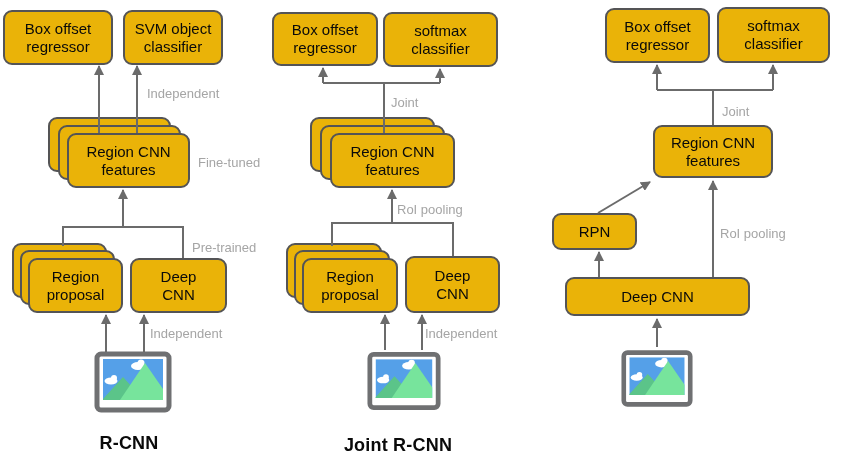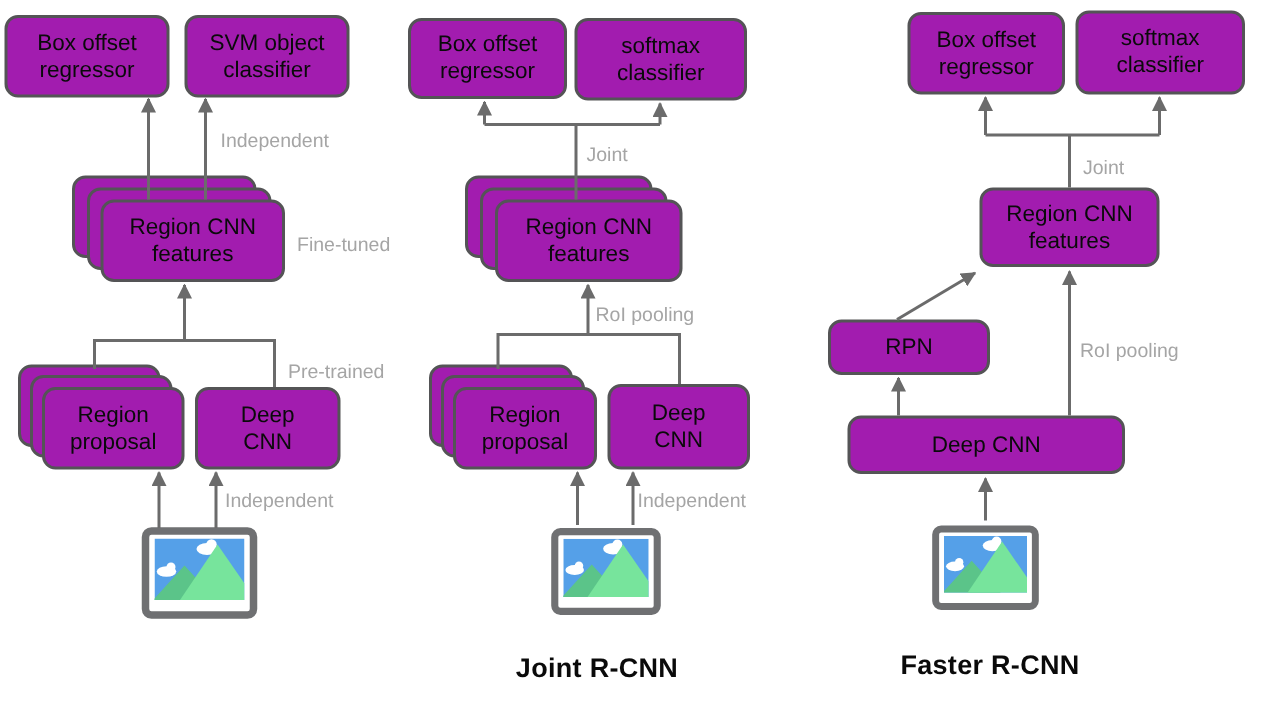--- a/index.html
+++ b/index.html
@@ -3,21 +3,21 @@
 <meta charset="utf-8">
 <style>
   html,body { margin:0; padding:0; background:#ffffff; }
   .canvas {
     position:relative; width:844px; height:474px; overflow:hidden;
     font-family:"Liberation Sans", sans-serif; background:#ffffff;
   }
   .bx {
     position:absolute; box-sizing:border-box;
     border:2px solid var(--c-box-border,#545456); border-radius:9px;
-    background:#a21caf; display:flex; align-items:center; justify-content:center;
+    background:#eab308; display:flex; align-items:center; justify-content:center;
     text-align:center; z-index:1;
   }
   .bx span {
     white-space:pre-line; font-size:15px; line-height:18px;
     color:var(--c-label,#0a0a0a);
   }
   .layer { z-index:0; }
   .overlay { position:absolute; left:0; top:0; z-index:2; pointer-events:none; }
   .connector line, .connector path {
     stroke:var(--c-connector,#6b6b6b); stroke-width:2; fill:none;
@@ -40,21 +40,21 @@
 </style>
 </head>
 <body>
 
 <div class="canvas">
 
   <div class="bx" style="left:3px;top:10px;width:110px;height:55px">
       <span>Box offset
 regressor</span>
     </div>
-  <div class="bx" style="left:123px;top:10px;width:110px;height:55px">
+  <div class="bx" style="left:123px;top:10px;width:100px;height:55px">
       <span>SVM object
 classifier</span>
     </div>
 
   <div class="bx layer" style="left:48px;top:117px;width:123px;height:55px"></div>
   <div class="bx layer" style="left:58px;top:125px;width:123px;height:55px"></div>
   <div class="bx" style="left:67px;top:133px;width:123px;height:55px">
       <span>Region CNN
 features</span>
     </div>
@@ -84,20 +84,21 @@
       <rect x="9" y="8" width="60" height="41" class="sky"></rect>
       <ellipse cx="17" cy="30" rx="6.5" ry="3.5" class="cloud"></ellipse>
         <circle cx="20" cy="27" r="3" class="cloud"></circle>
       <ellipse cx="44" cy="15" rx="7" ry="4" class="cloud"></ellipse>
         <circle cx="47" cy="12" r="3.5" class="cloud"></circle>
       <polygon points="8,49 29,26 50,49" class="m-left"></polygon>
       <polygon points="26,49 51,12 69,38 69,49" class="m-right"></polygon>
     </g>
   </svg>
 
+  <div class="col-label" style="left:59px;top:433px;width:140px">R-CNN</div>
 
   <div class="bx" style="left:272px;top:12px;width:106px;height:54px">
       <span>Box offset
 regressor</span>
     </div>
   <div class="bx" style="left:383px;top:12px;width:115px;height:55px">
       <span>softmax
 classifier</span>
     </div>
 
@@ -147,21 +148,21 @@
     </div>
   <div class="bx" style="left:717px;top:7px;width:113px;height:56px">
       <span>softmax
 classifier</span>
     </div>
 
   <div class="bx" style="left:653px;top:125px;width:120px;height:53px">
       <span>Region CNN
 features</span>
     </div>
-  <div class="bx" style="left:552px;top:213px;width:108px;height:37px">
+  <div class="bx" style="left:552px;top:213px;width:85px;height:37px">
       <span>RPN</span>
     </div>
   <div class="bx" style="left:565px;top:277px;width:185px;height:39px">
       <span>Deep CNN</span>
     </div>
 
   <div class="ann" style="left:722px;top:104px">Joint</div>
   <div class="ann" style="left:720px;top:226px">RoI pooling</div>
 
   <svg class="pic" style="left:621px;top:347px" width="72" height="63" viewBox="0 0 78 62">
@@ -173,21 +174,20 @@
       <rect x="9" y="8" width="60" height="41" class="sky"></rect>
       <ellipse cx="17" cy="30" rx="6.5" ry="3.5" class="cloud"></ellipse>
         <circle cx="20" cy="27" r="3" class="cloud"></circle>
       <ellipse cx="44" cy="15" rx="7" ry="4" class="cloud"></ellipse>
         <circle cx="47" cy="12" r="3.5" class="cloud"></circle>
       <polygon points="8,49 29,26 50,49" class="m-left"></polygon>
       <polygon points="26,49 51,12 69,38 69,49" class="m-right"></polygon>
     </g>
   </svg>
 
-  <div class="col-label" style="left:590px;top:433px;width:140px">Faster R-CNN</div>
 
   <svg class="overlay" width="844" height="474" viewBox="0 0 844 474">
     <defs>
       <marker id="ah" viewBox="0 0 10 10" refX="9" refY="5" markerWidth="5" markerHeight="5" orient="auto">
         <path d="M0,0 L10,5 L0,10 z"></path>
       </marker>
     </defs>
     <g class="connector">
       <line x1="99" y1="133" x2="99" y2="66" marker-end="url(#ah)"></line>
       <line x1="137" y1="133" x2="137" y2="66" marker-end="url(#ah)"></line>

